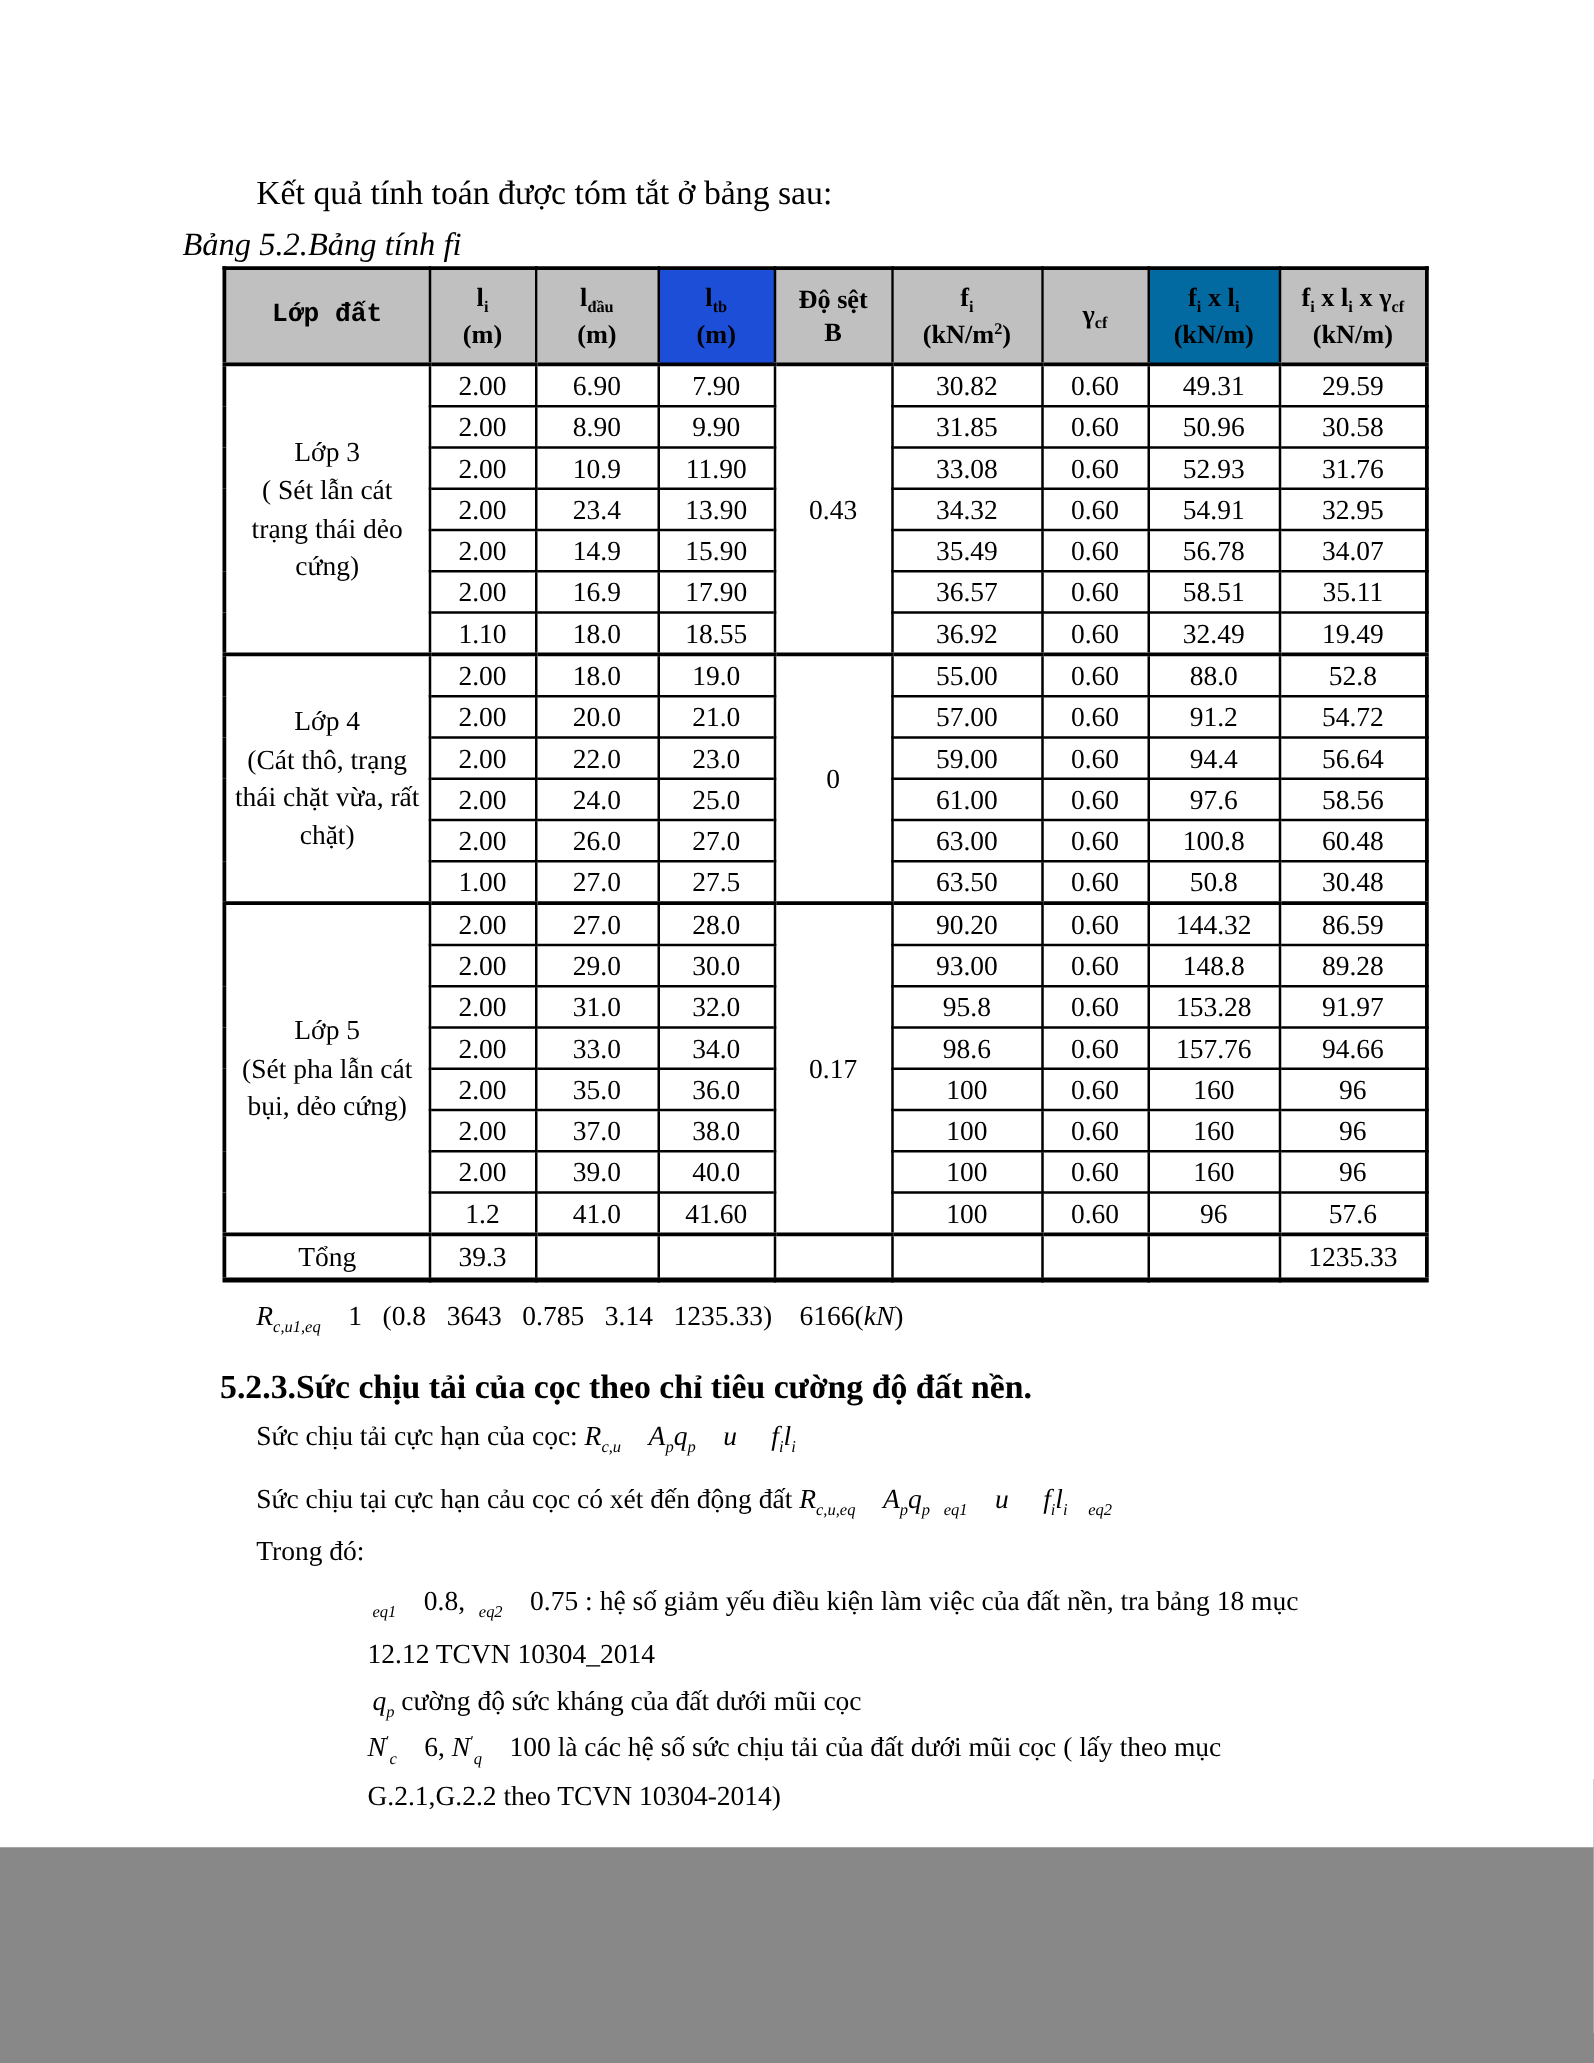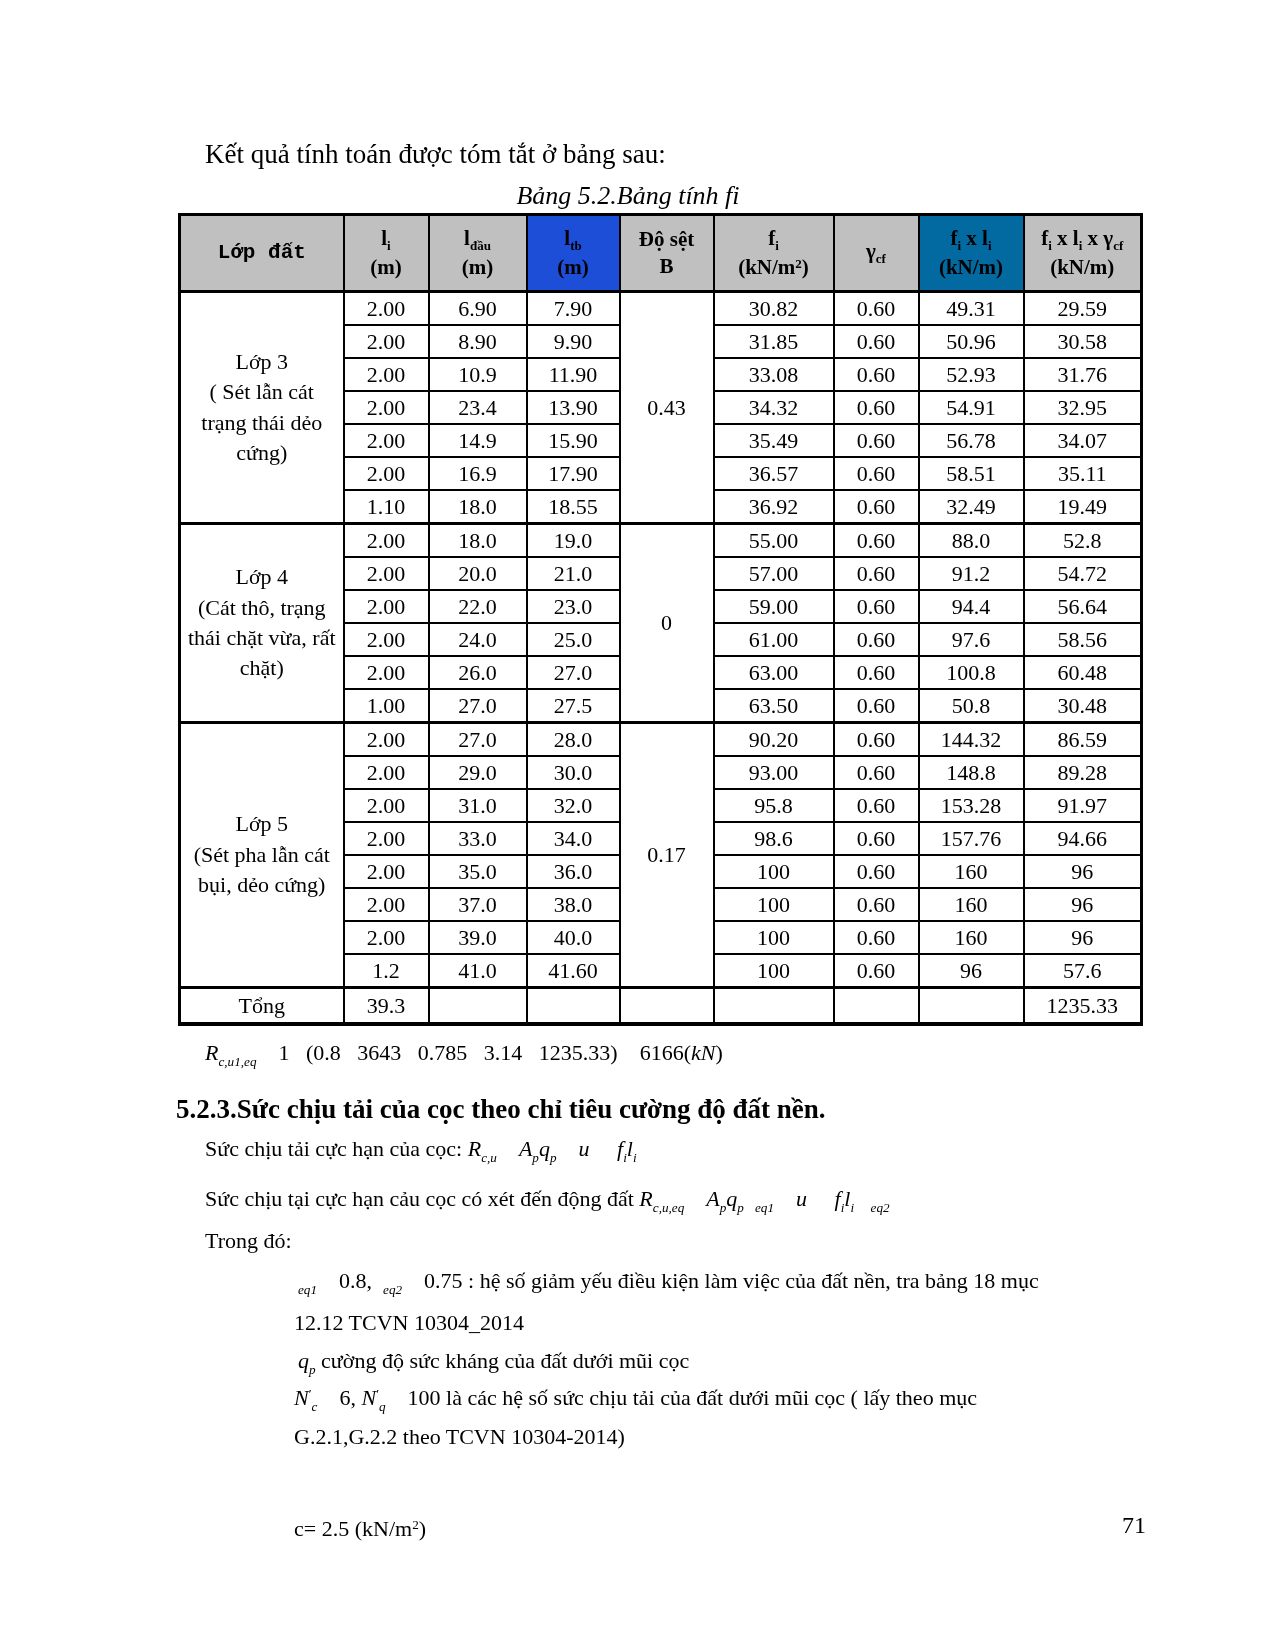--- a/index.html
+++ b/index.html
@@ -1,25 +1,25 @@
 <!DOCTYPE html>
 <html><head>
 <meta charset="utf-8">
 <style>
   html,body{margin:0;padding:0;background:#888;}
-  .page{position:relative;width:1275px;height:1650px;background:#ffffff;margin:0 auto;
+  .page{position:relative;width:1275px;height:1478px;background:#ffffff;margin:0 auto;
         font-family:"Liberation Serif","DejaVu Serif",serif;color:#000;overflow:hidden;}
   .abs{position:absolute;}
   .body-text{font-size:26px;}
   .rich{white-space:pre;font-size:22px;}
   .it{font-style:italic;}
   .rich sub{font-size:60%;font-style:italic;vertical-align:-0.45em;}
   .rich sup{font-size:60%;vertical-align:0.55em;}
   .intro{left:205px;top:139px;font-size:27px;}
-  .caption{left:158px;top:181px;width:940px;text-align:center;font-size:26px;font-style:italic;}
+  .caption{left:146px;top:181px;width:940px;font-size:26px;font-style:italic;}
   .heading{left:176px;top:1094px;font-size:27px;font-weight:bold;}
   .pagenum{left:1122px;top:1512px;font-size:24px;}
   table.fi{position:absolute;left:178px;top:213px;width:962px;border-collapse:collapse;
            table-layout:fixed;border:3px solid #000;border-bottom:4px solid #000;}
   table.fi th,table.fi td{border:2px solid #000;text-align:center;vertical-align:middle;
            padding:0;overflow:hidden;}
   table.fi thead th{height:74px;font-weight:bold;font-size:21px;line-height:1.3;
            border-bottom:3px solid #000;}
   table.fi thead sub{font-size:62%;font-style:normal;vertical-align:-0.35em;}
   table.fi thead sup{font-size:62%;vertical-align:0.5em;}

